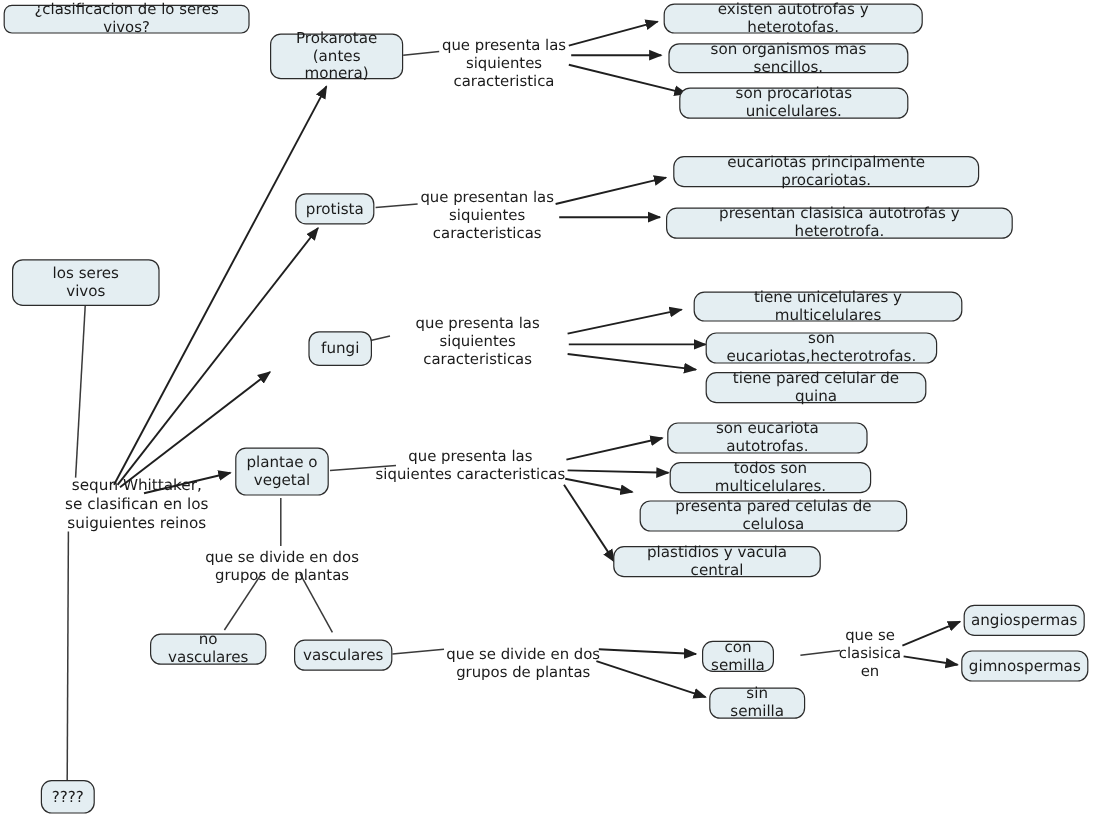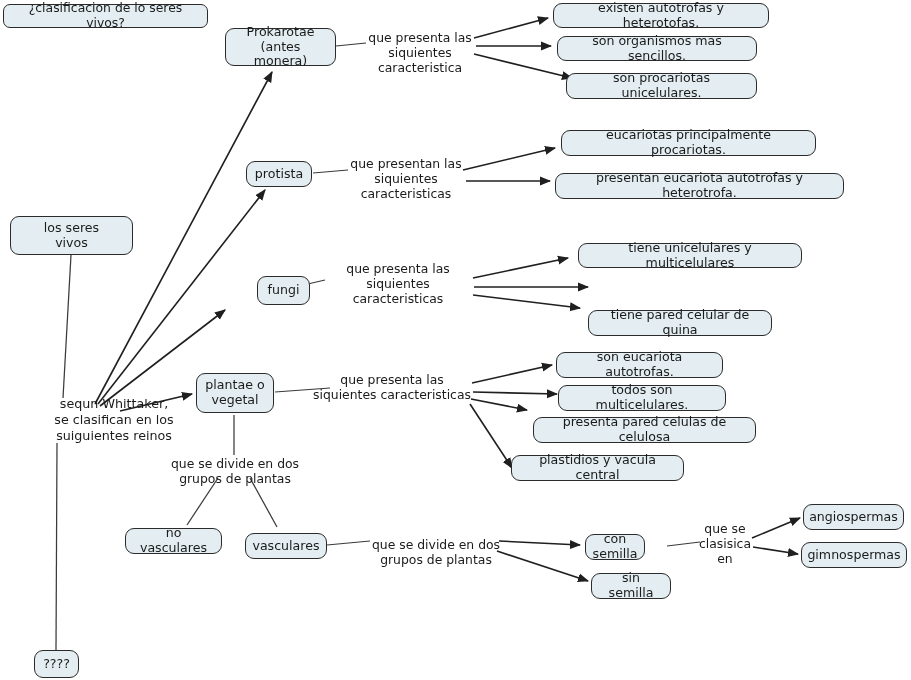--- a/index.html
+++ b/index.html
@@ -173,23 +173,24 @@
 
   <div class="linklabel" style="left:696px; top:521px; width:58px;">que se
 clasisica
 en</div>
 
   <div class="node" style="left:553px; top:3px; width:216px; height:25px;">existen autotrofas y heterotofas.</div>
   <div class="node" style="left:557px; top:36px; width:200px; height:25px;">son organismos mas sencillos.</div>
   <div class="node" style="left:566px; top:73px; width:191px; height:26px;">son procariotas unicelulares.</div>
 
   <div class="node" style="left:561px; top:130px; width:255px; height:26px;">eucariotas principalmente procariotas.</div>
-  <div class="node" style="left:555px; top:173px; width:289px; height:26px;">presentan eucariota autotrofas y heterotrofa.</div>
+  <div class="node" style="left:555px; top:173px; width:289px; height:26px;">presentan clasisica autotrofas y heterotrofa.</div>
 
   <div class="node" style="left:578px; top:243px; width:224px; height:25px;">tiene unicelulares y multicelulares</div>
+  <div class="node" style="left:588px; top:277px; width:193px; height:26px;">son eucariotas,hecterotrofas.</div>
   <div class="node" style="left:588px; top:310px; width:184px; height:26px;">tiene pared celular de quina</div>
 
   <div class="node" style="left:556px; top:352px; width:167px; height:26px;">son eucariota autotrofas.</div>
   <div class="node" style="left:558px; top:385px; width:168px; height:26px;">todos son multicelulares.</div>
   <div class="node" style="left:533px; top:417px; width:223px; height:26px;">presenta pared celulas de celulosa</div>
   <div class="node" style="left:511px; top:455px; width:173px; height:26px;">plastidios y vacula central</div>
 
   <div class="node" style="left:125px; top:528px; width:97px; height:26px;">no vasculares</div>
   <div class="node" style="left:245px; top:533px; width:82px; height:26px;">vasculares</div>
 

